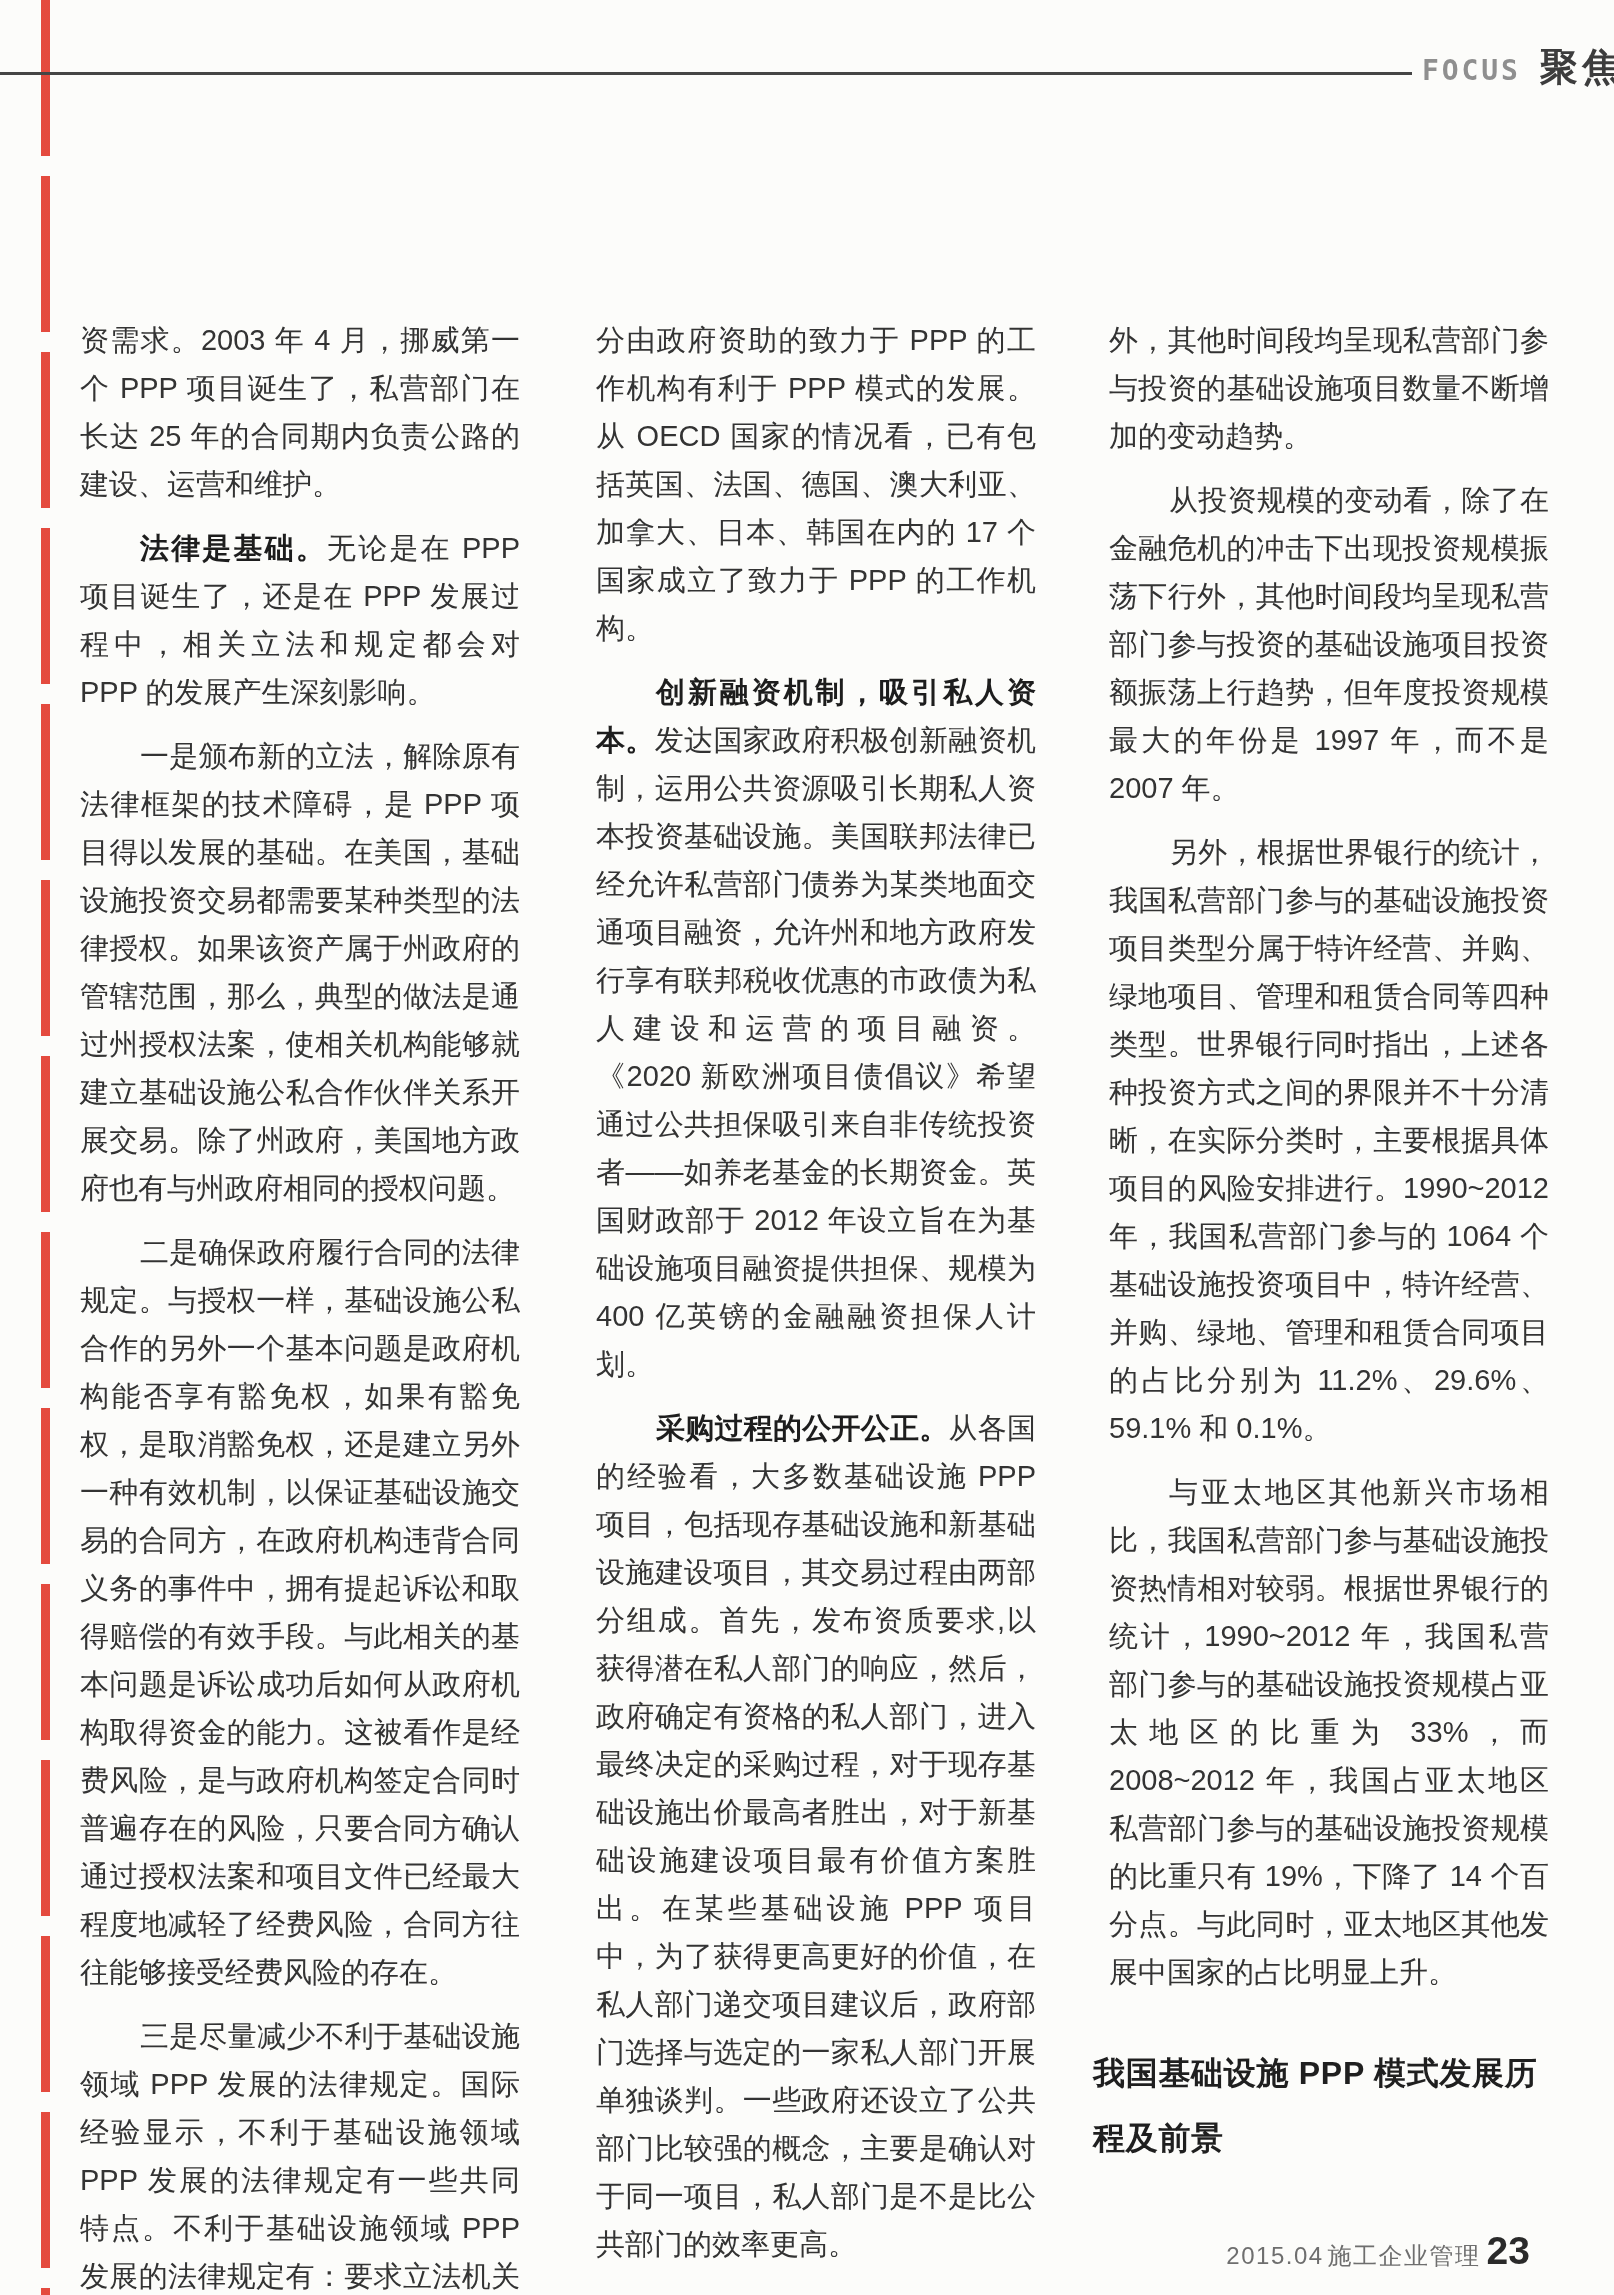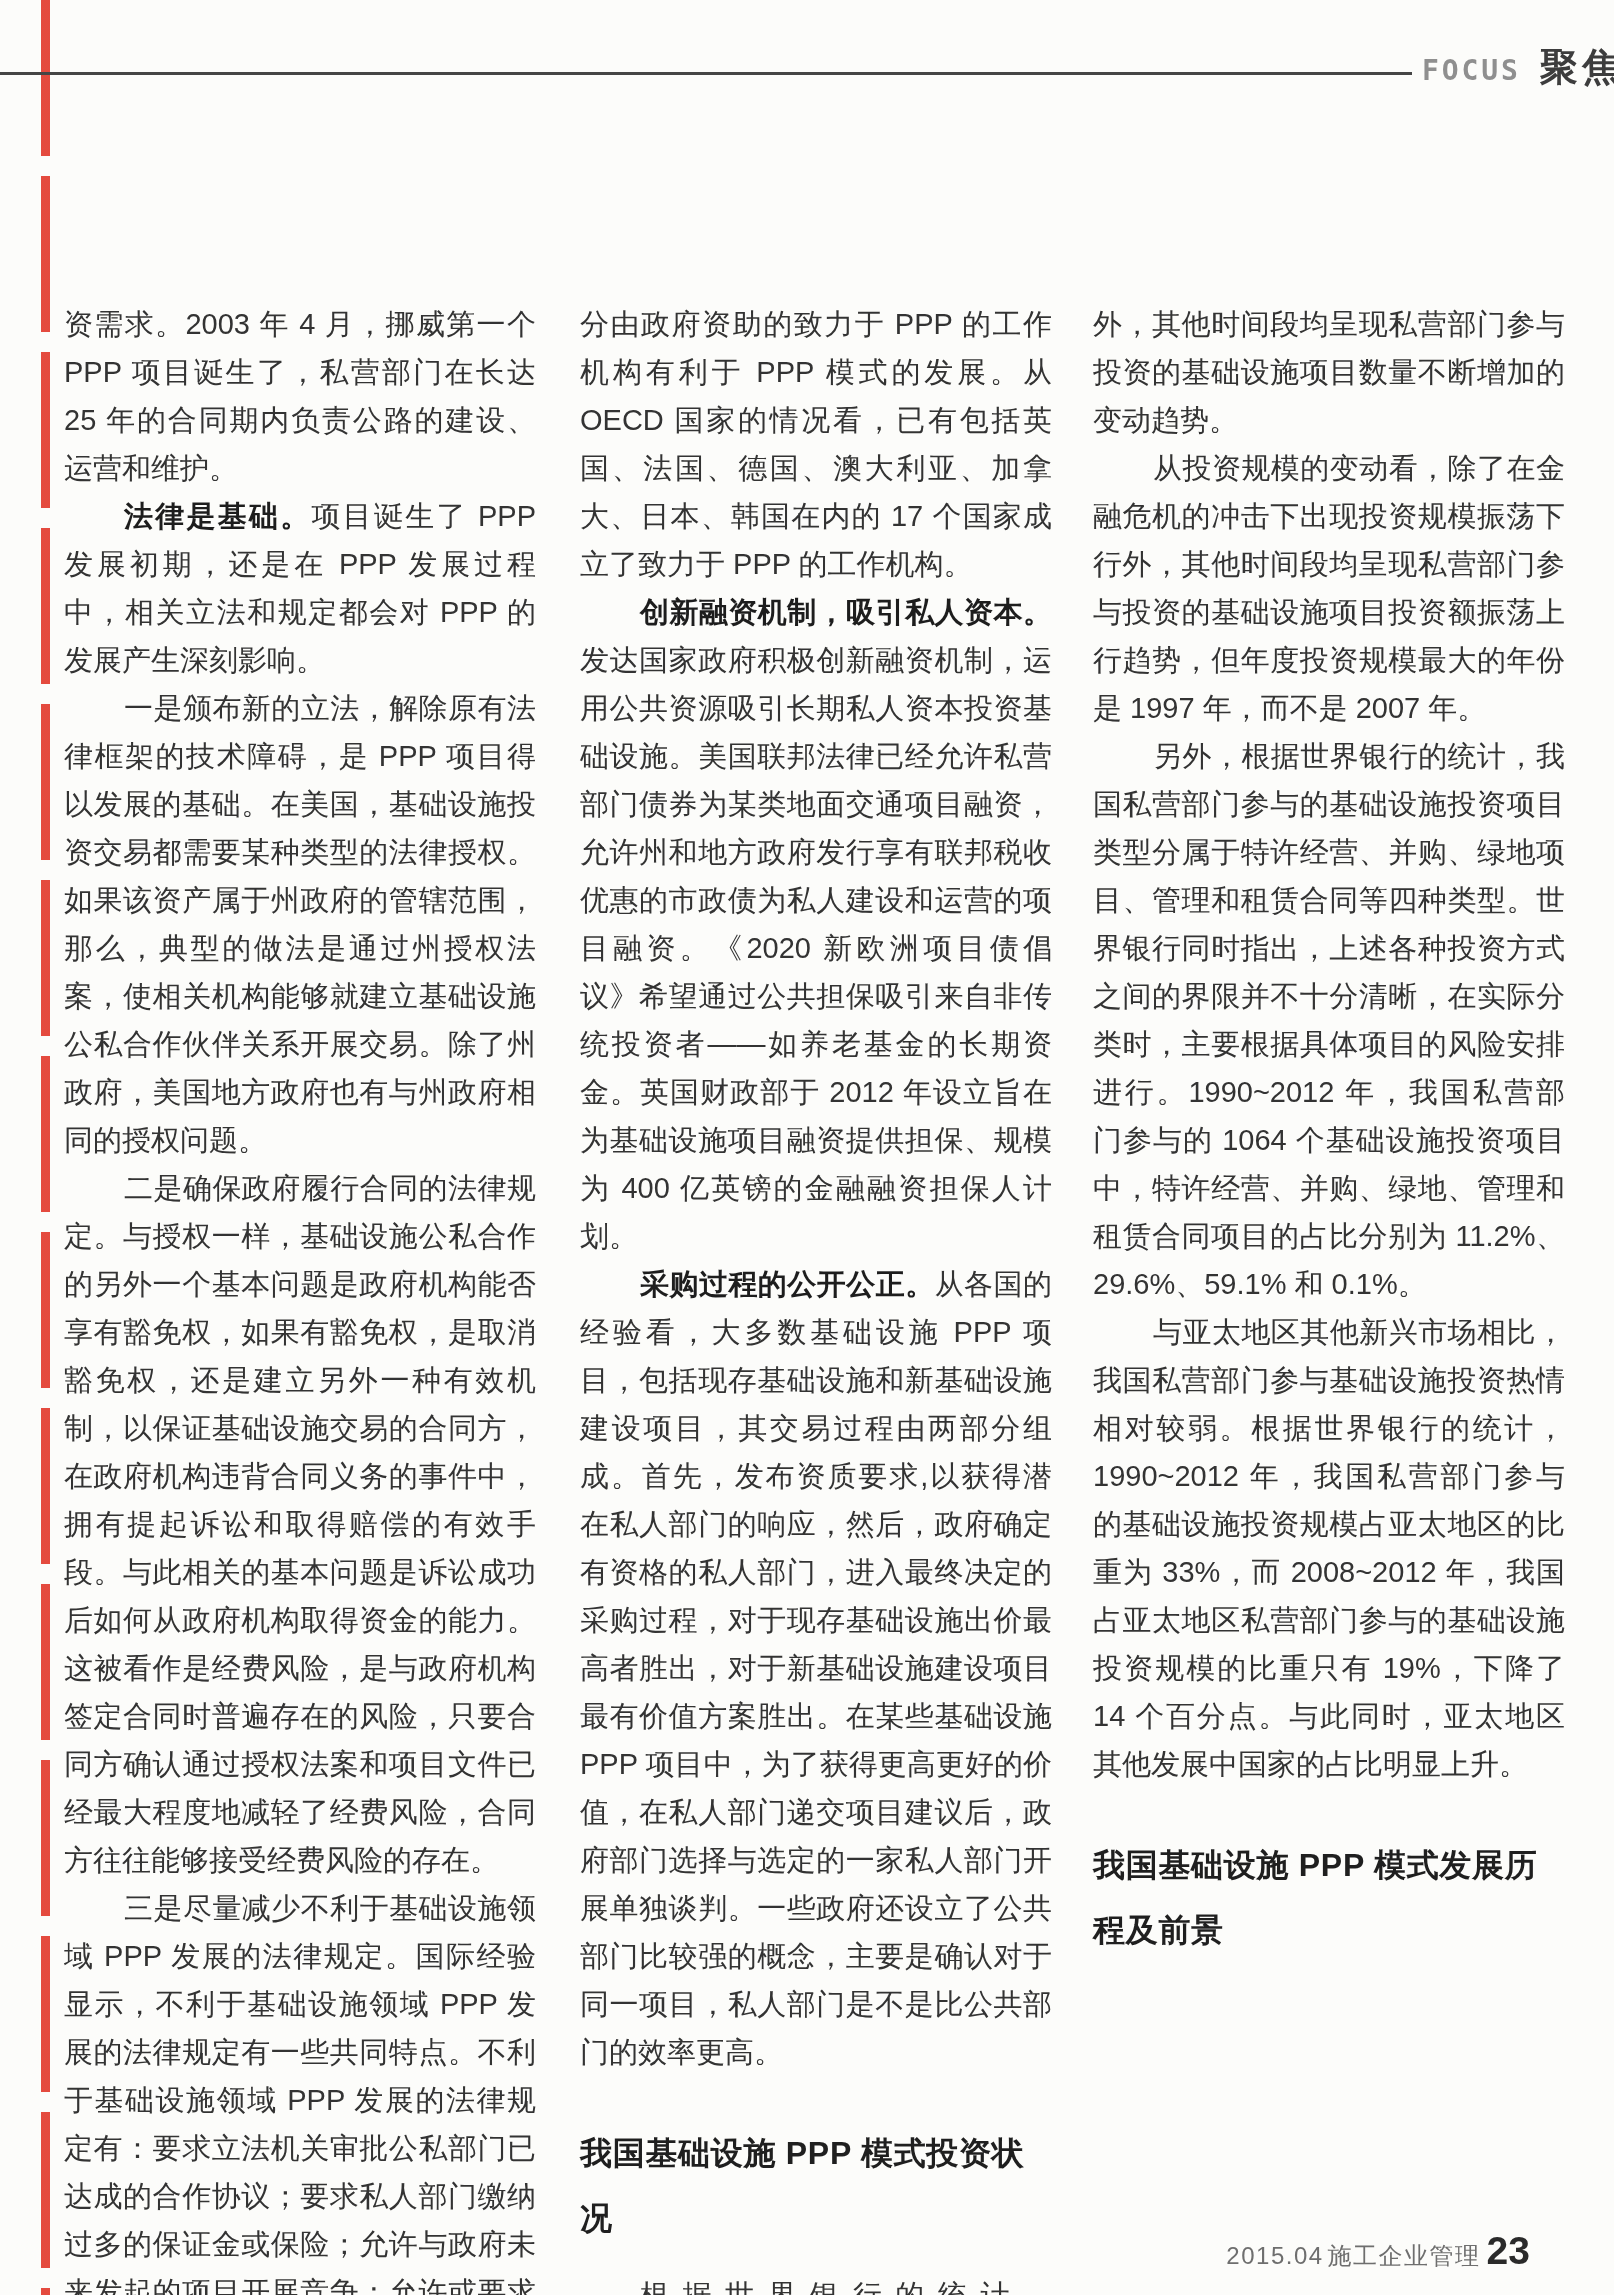--- a/index.html
+++ b/index.html
@@ -37,21 +37,21 @@
   }
   .col{
     position:absolute;top:300px;width:472px;
     font-size:29px;line-height:48px;
     text-align:justify;text-justify:inter-ideograph;
     color:#333;
   }
   .col-1{left:64px;}
   .col-2{left:580px;}
   .col-3{left:1093px;}
-  p.para{margin:0;padding:0;}
+  p.para{margin:16px;padding:0;}
   p.indent{text-indent:60px;}
   p.para b{color:#1d1d1d;}
   .section-heading{
     font-size:32px;line-height:65px;font-weight:bold;color:#1f1f1f;
     margin:45px 0 20.3px 0;text-align:left;letter-spacing:0.7px;
   }
   .footer{
     position:absolute;top:2229px;right:84px;
     display:flex;align-items:baseline;gap:4px;white-space:nowrap;
   }
@@ -65,21 +65,21 @@
 
 <div class="top-rule"></div>
 
 <div class="header">
   <span class="focus-en">FOCUS</span>
   <span class="focus-zh">聚焦</span>
 </div>
 
 <div class="col col-1">
     <p class="para"><span>资需求。2003 年 4 月，挪威第一个 PPP 项目诞生了，私营部门在长达 25 年的合同期内负责公路的建设、运营和维护。</span></p>
-    <p class="para indent"><b>法律是基础。</b><span>项目诞生了 PPP 发展初期，还是在 PPP 发展过程中，相关立法和规定都会对 PPP 的发展产生深刻影响。</span></p>
+    <p class="para indent"><b>法律是基础。</b><span>无论是在 PPP 项目诞生了，还是在 PPP 发展过程中，相关立法和规定都会对 PPP 的发展产生深刻影响。</span></p>
     <p class="para indent"><span>一是颁布新的立法，解除原有法律框架的技术障碍，是 PPP 项目得以发展的基础。在美国，基础设施投资交易都需要某种类型的法律授权。如果该资产属于州政府的管辖范围，那么，典型的做法是通过州授权法案，使相关机构能够就建立基础设施公私合作伙伴关系开展交易。除了州政府，美国地方政府也有与州政府相同的授权问题。</span></p>
     <p class="para indent"><span>二是确保政府履行合同的法律规定。与授权一样，基础设施公私合作的另外一个基本问题是政府机构能否享有豁免权，如果有豁免权，是取消豁免权，还是建立另外一种有效机制，以保证基础设施交易的合同方，在政府机构违背合同义务的事件中，拥有提起诉讼和取得赔偿的有效手段。与此相关的基本问题是诉讼成功后如何从政府机构取得资金的能力。这被看作是经费风险，是与政府机构签定合同时普遍存在的风险，只要合同方确认通过授权法案和项目文件已经最大程度地减轻了经费风险，合同方往往能够接受经费风险的存在。</span></p>
     <p class="para indent"><span>三是尽量减少不利于基础设施领域 PPP 发展的法律规定。国际经验显示，不利于基础设施领域 PPP 发展的法律规定有一些共同特点。不利于基础设施领域 PPP 发展的法律规定有：要求立法机关审批公私部门已达成的合作协议；要求私人部门缴纳过多的保证金或保险；允许与政府未来发起的项目开展竞争；允许或要求随时对公路收费或投资回报率实施管理；禁止地方政府财务介入；要求私人部门采用政府采购程序；项目开工前,需要政府批准详细的设计规范。</span></p>
   </div>
 <div class="col col-2">
     <p class="para"><span>分由政府资助的致力于 PPP 的工作机构有利于 PPP 模式的发展。从 OECD 国家的情况看，已有包括英国、法国、德国、澳大利亚、加拿大、日本、韩国在内的 17 个国家成立了致力于 PPP 的工作机构。</span></p>
     <p class="para indent"><b>创新融资机制，吸引私人资本。</b><span>发达国家政府积极创新融资机制，运用公共资源吸引长期私人资本投资基础设施。美国联邦法律已经允许私营部门债券为某类地面交通项目融资，允许州和地方政府发行享有联邦税收优惠的市政债为私人建设和运营的项目融资。《2020 新欧洲项目债倡议》希望通过公共担保吸引来自非传统投资者——如养老基金的长期资金。英国财政部于 2012 年设立旨在为基础设施项目融资提供担保、规模为 400 亿英镑的金融融资担保人计划。</span></p>
     <p class="para indent"><b>采购过程的公开公正。</b><span>从各国的经验看，大多数基础设施 PPP 项目，包括现存基础设施和新基础设施建设项目，其交易过程由两部分组成。首先，发布资质要求,以获得潜在私人部门的响应，然后，政府确定有资格的私人部门，进入最终决定的采购过程，对于现存基础设施出价最高者胜出，对于新基础设施建设项目最有价值方案胜出。在某些基础设施 PPP 项目中，为了获得更高更好的价值，在私人部门递交项目建议后，政府部门选择与选定的一家私人部门开展单独谈判。一些政府还设立了公共部门比较强的概念，主要是确认对于同一项目，私人部门是不是比公共部门的效率更高。</span></p>
     <h2 class="section-heading">我国基础设施 PPP 模式投资状况</h2>
     <p class="para indent"><span>根据世界银行的统计，1990~2012 年，我国私营部门参与的基础设施投资项目达 1064 个，投资总规模为 1193.3 亿美元。其中被取消或遭遇困境的项目 36 个，占项目数的 4% 左右。</span></p>

